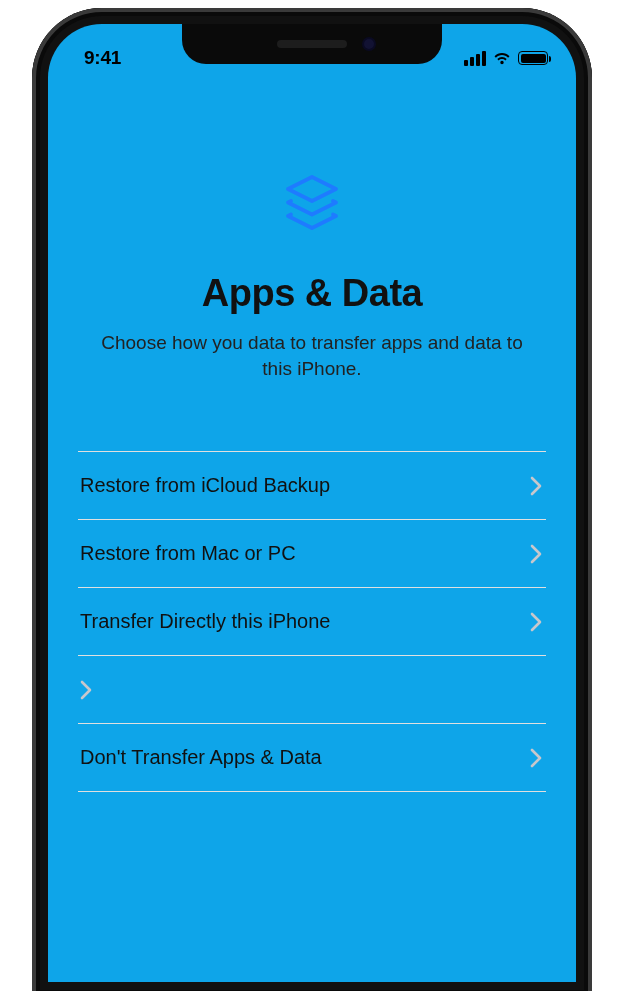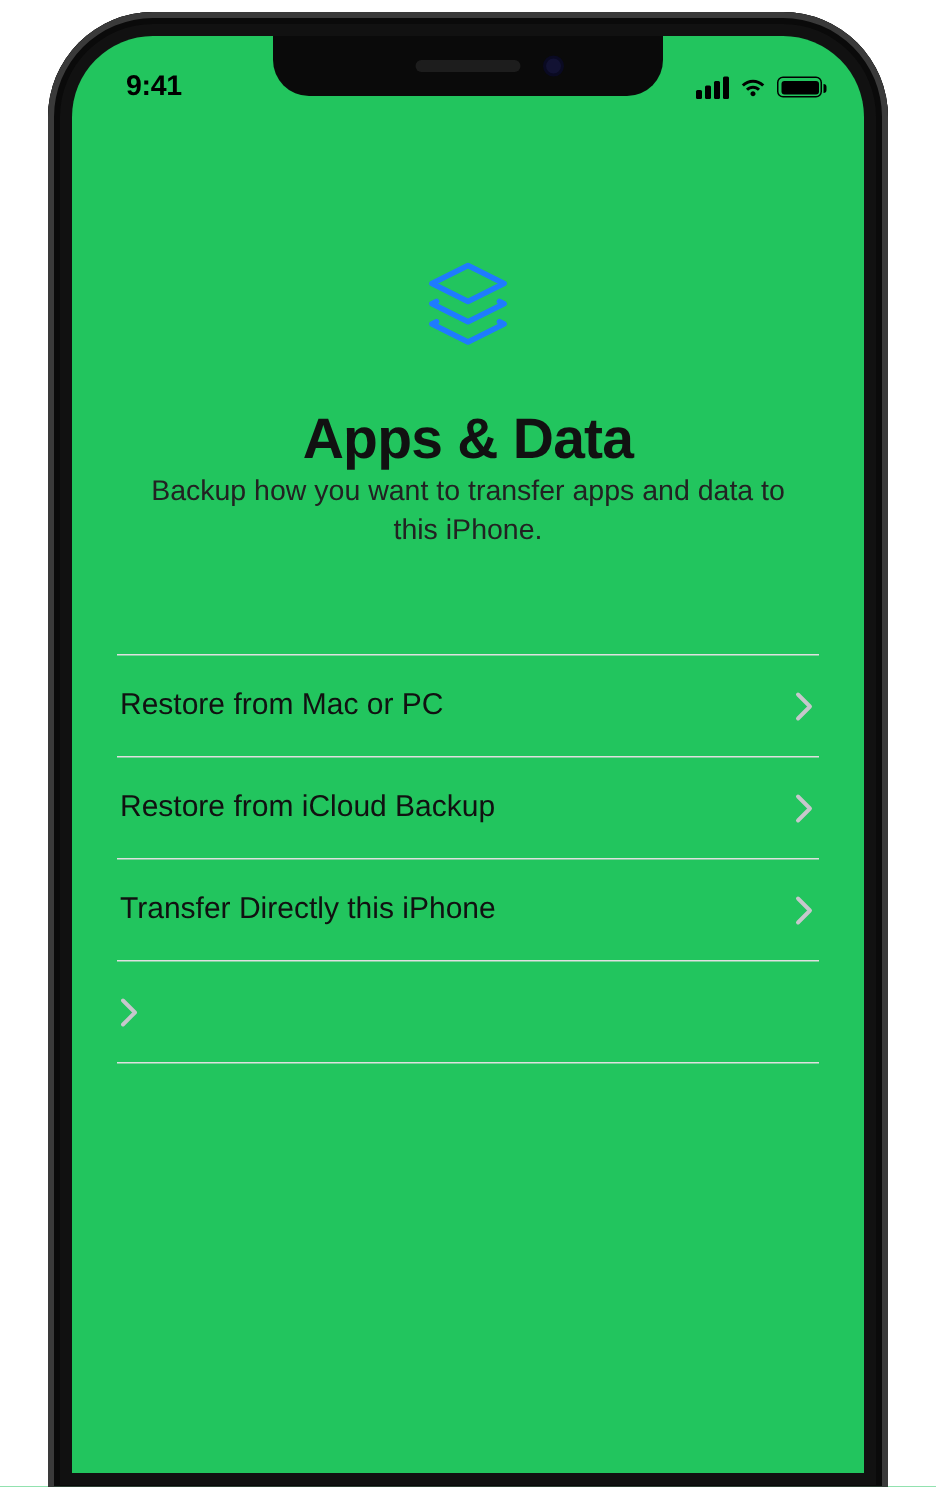--- a/index.html
+++ b/index.html
@@ -20,21 +20,21 @@
       border-radius: 70px 70px 0 0;
       background: #111;
       padding: 16px;
       box-shadow: inset 0 0 0 4px #3a3a3a, inset 0 0 0 8px #0a0a0a;
       height: 990px;
       overflow: hidden;
     }
 
     .screen {
       position: relative;
-      background: #22c55e;
+      background: #0ea5e9;
       border-radius: 54px 54px 0 0;
       width: 100%;
       height: 100%;
       overflow: hidden;
     }
     .notch {
       position: absolute;
       top: 0;
       left: 50%;
       transform: translateX(-50%);
@@ -106,21 +106,21 @@
     }
     .hero-icon {
       display:flex; justify-content:center; margin-bottom: 28px;
     }
     .title {
       text-align:center;
       font-size: 38px;
       font-weight: 700;
       letter-spacing: -0.5px;
       color:#111;
-      margin-bottom: 0;
+      margin-bottom: 15px;
     }
     .subtitle {
       text-align:center;
       font-size: 19px;
       line-height: 1.35;
       color:#222;
       padding: 0 10px;
       margin-bottom: 70px;
     }
     .options {
@@ -180,56 +180,64 @@
         <svg width="74" height="74" viewBox="0 0 74 74">
           <g fill="none" stroke="#1e7bff" stroke-width="3.8" stroke-linejoin="round" stroke-linecap="round">
             <path d="M37 7 L61 19 L37 31 L13 19 Z"></path>
             <path d="M16 31 L13 32.5 L37 44.5 L61 32.5 L58 31"></path>
             <path d="M16 44.5 L13 46 L37 58 L61 46 L58 44.5"></path>
           </g>
         </svg>
       </div>
 
       <h1 class="title">Apps &amp; Data</h1>
-      <p class="subtitle">Backup how you want to transfer apps and data to this iPhone.</p>
+      <p class="subtitle">Choose how you data to transfer apps and data to this iPhone.</p>
 
       <div class="options">
 
         <div class="option">
+          <span class="option-label">Restore from iCloud Backup</span>
+          <span class="chevron">
+            <svg width="12" height="20" viewBox="0 0 12 20">
+                <path d="M2 2 L10 10 L2 18" fill="none" stroke="#c7c7cc" stroke-width="2.6" stroke-linecap="round" stroke-linejoin="round"></path>
+              </svg>
+          </span>
+        </div>
+
+        <div class="option">
           <span class="option-label">Restore from Mac or PC</span>
           <span class="chevron">
             <svg width="12" height="20" viewBox="0 0 12 20">
                 <path d="M2 2 L10 10 L2 18" fill="none" stroke="#c7c7cc" stroke-width="2.6" stroke-linecap="round" stroke-linejoin="round"></path>
               </svg>
           </span>
         </div>
 
         <div class="option">
-          <span class="option-label">Restore from iCloud Backup</span>
-          <span class="chevron">
-            <svg width="12" height="20" viewBox="0 0 12 20">
-                <path d="M2 2 L10 10 L2 18" fill="none" stroke="#c7c7cc" stroke-width="2.6" stroke-linecap="round" stroke-linejoin="round"></path>
-              </svg>
-          </span>
-        </div>
-
-        <div class="option">
           <span class="option-label">Transfer Directly this iPhone</span>
           <span class="chevron">
             <svg width="12" height="20" viewBox="0 0 12 20">
                 <path d="M2 2 L10 10 L2 18" fill="none" stroke="#c7c7cc" stroke-width="2.6" stroke-linecap="round" stroke-linejoin="round"></path>
               </svg>
           </span>
         </div>
 
         <div class="option">
           <span class="chevron">
             <svg width="12" height="20" viewBox="0 0 12 20">
                 <path d="M2 2 L10 10 L2 18" fill="none" stroke="#c7c7cc" stroke-width="2.6" stroke-linecap="round" stroke-linejoin="round"></path>
               </svg>
           </span>
         </div>
 
+        <div class="option">
+          <span class="option-label">Don't Transfer Apps &amp; Data</span>
+          <span class="chevron">
+            <svg width="12" height="20" viewBox="0 0 12 20">
+                <path d="M2 2 L10 10 L2 18" fill="none" stroke="#c7c7cc" stroke-width="2.6" stroke-linecap="round" stroke-linejoin="round"></path>
+              </svg>
+          </span>
+        </div>
 
       </div>
     </div>
   </div>
 </div>
 
 </body></html>

